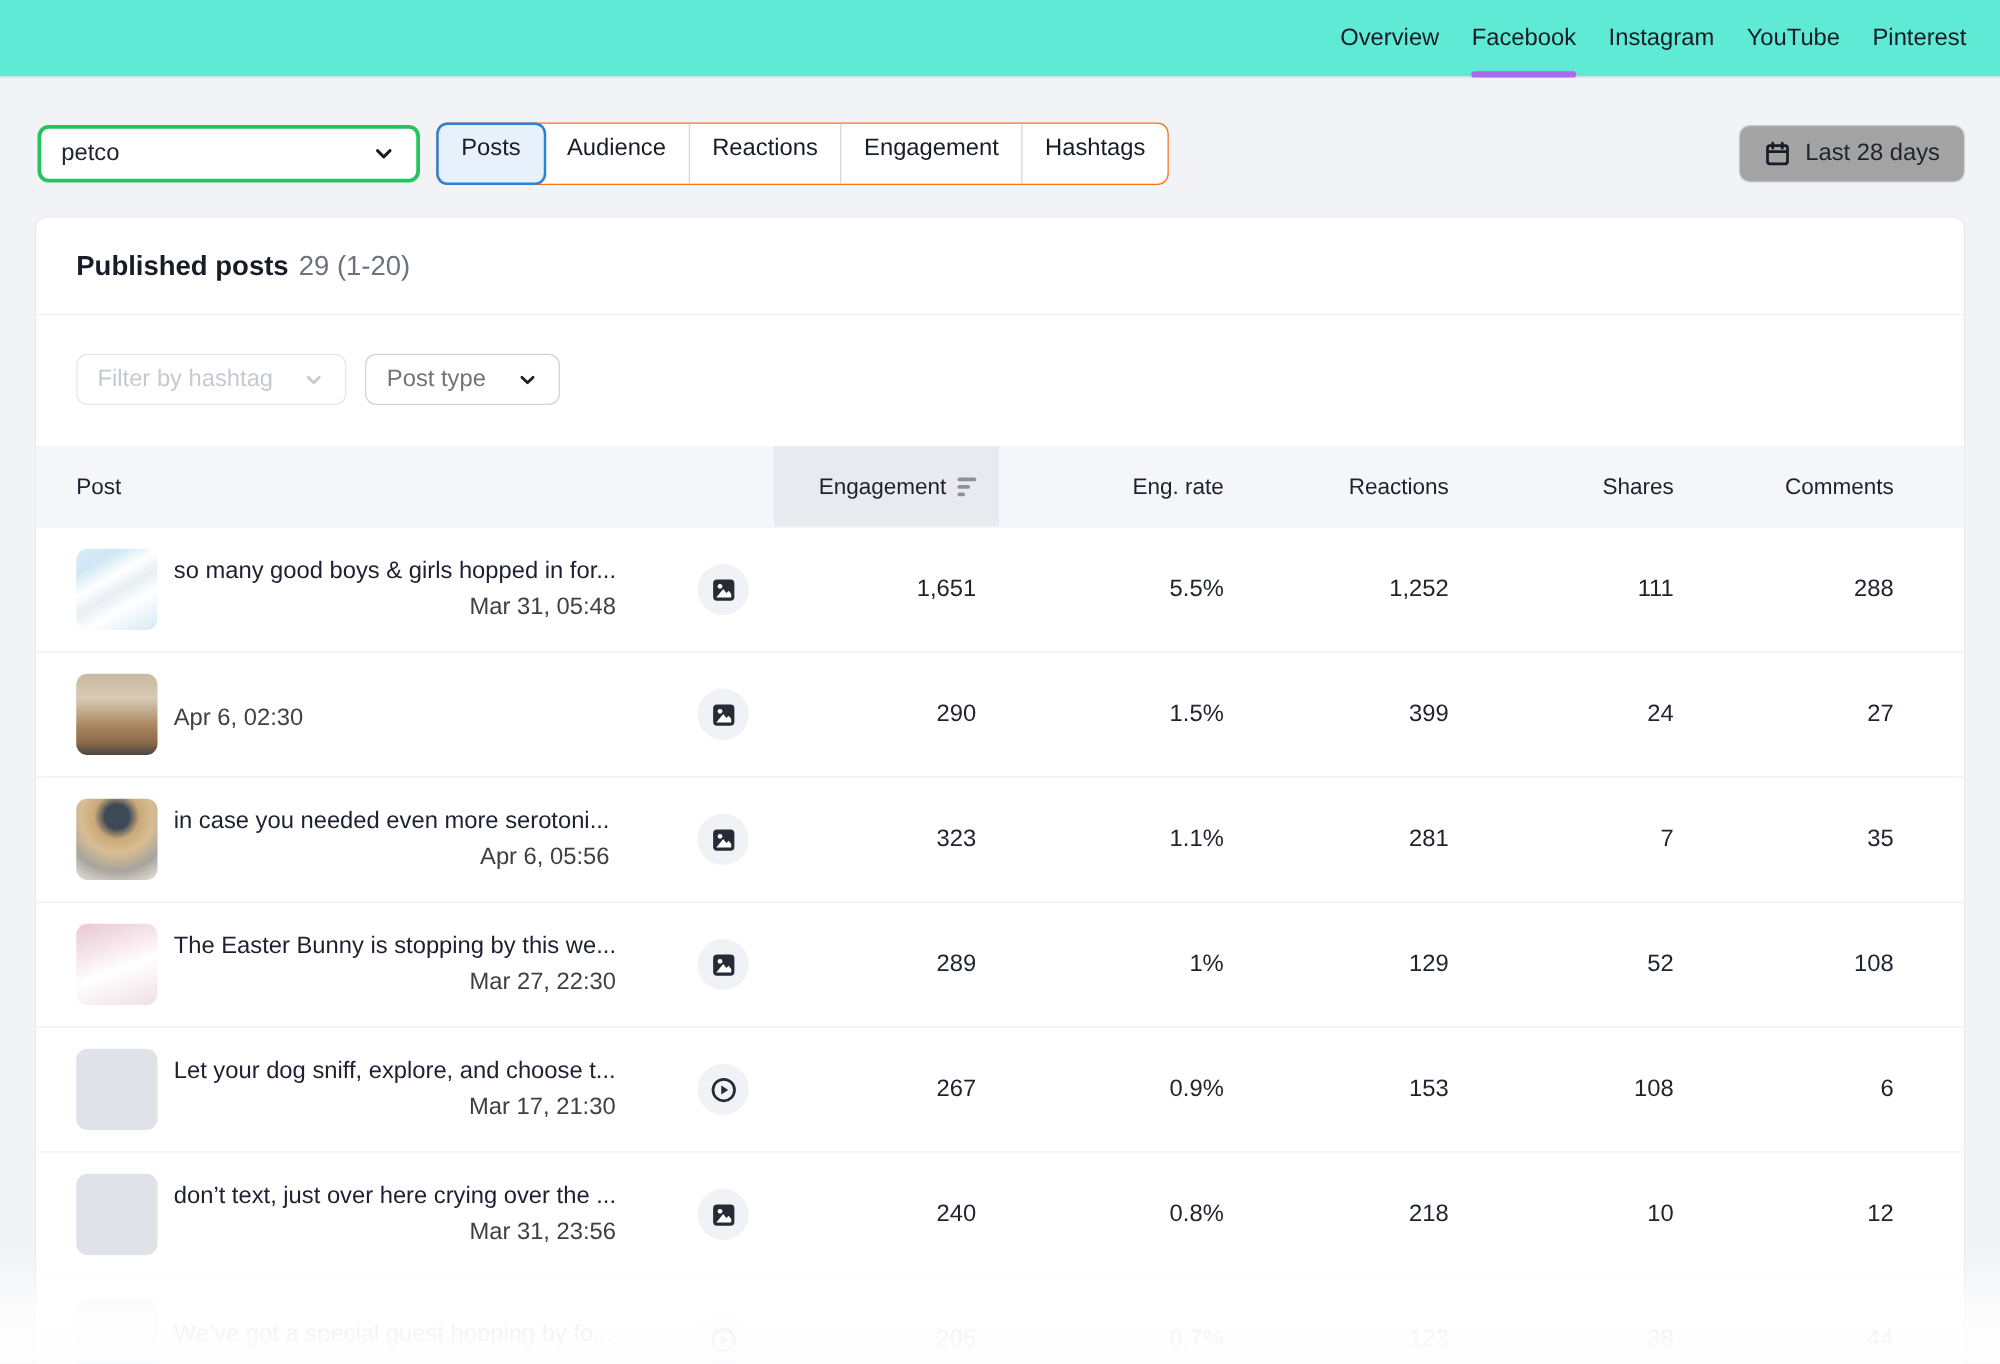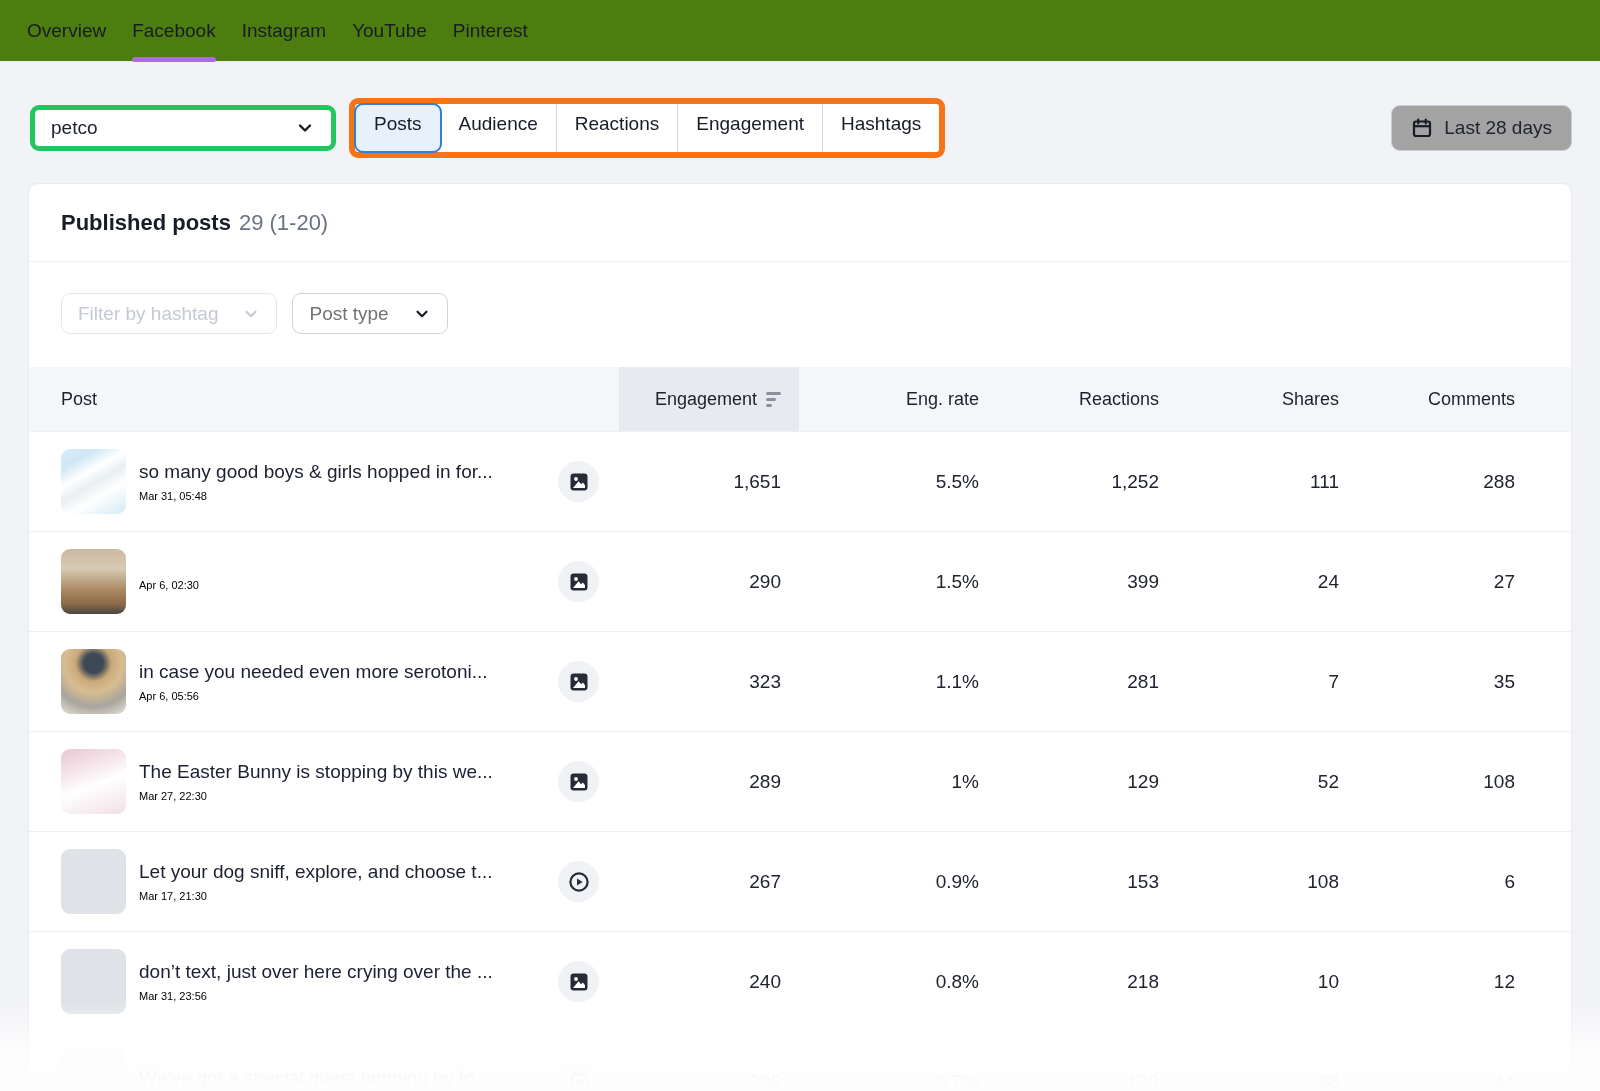--- a/index.html
+++ b/index.html
@@ -6,27 +6,28 @@
   html,body { width:1600px; height:1091px; overflow:hidden; }
   body {
     font-family:"Liberation Sans", sans-serif;
     background:#f2f3f7;
     color:#20242e;
     position:relative;
   }
 
   
   .topnav {
-    background:#4d7c0f;
+    background:#5eead4;
     border-bottom:1px solid #e7e9ed;
     height:62px;
     display:flex;
     align-items:center;
     gap:26px;
     padding:0 27px;
+    justify-content:flex-end;
   }
   .topnav .nav-item {
     font-size:19px;
     font-weight:500;
     color:#181c26;
     height:62px;
     line-height:62px;
     position:relative;
     cursor:pointer;
     white-space:nowrap;
@@ -43,36 +44,36 @@
   
   .controls {
     display:flex;
     align-items:center;
     margin:36px 28px 0 30px;
   }
   .profile-select {
     width:306px;
     height:46px;
     background:#fff;
-    border:5px solid #22c55e;
+    border:3px solid #22c55e;
     border-radius:9px;
     display:flex;
     align-items:center;
     padding:0 16px;
     font-size:19px;
     cursor:pointer;
   }
   .profile-select .val { flex:1; }
   .seg-group {
     display:flex;
     margin-left:13px;
     background:#fff;
-    border:6px solid #f97316;
-    border-radius:9px;
-    height:60px;
+    border:1px solid #f97316;
+    border-radius:9px;
+    height:50px;
   }
   .seg {
     position:relative;
     padding:0 18px;
     font-size:19px;
     line-height:40px;
     color:#181c26;
     border-right:1px solid #d3d6db;
     cursor:pointer;
     white-space:nowrap;
@@ -184,21 +185,21 @@
     flex:none;
     background:#dfe3e8;
   }
   .post-text { min-width:0; }
   .post-title {
     color:#1c2030;
     white-space:nowrap;
     overflow:hidden;
     max-width:425px;
   }
-  .post-date { color:#000000; font-size:11px; margin-top:7px; }
+  .post-date { color:#404040; font-size:19px; margin-top:7px;text-align:right; }
   .type-icon {
     width:41px; height:41px;
     border-radius:50%;
     background:#f1f2f5;
     flex:none;
     margin-left:auto;
     margin-right:20px;
     display:flex;
     align-items:center;
     justify-content:center;

